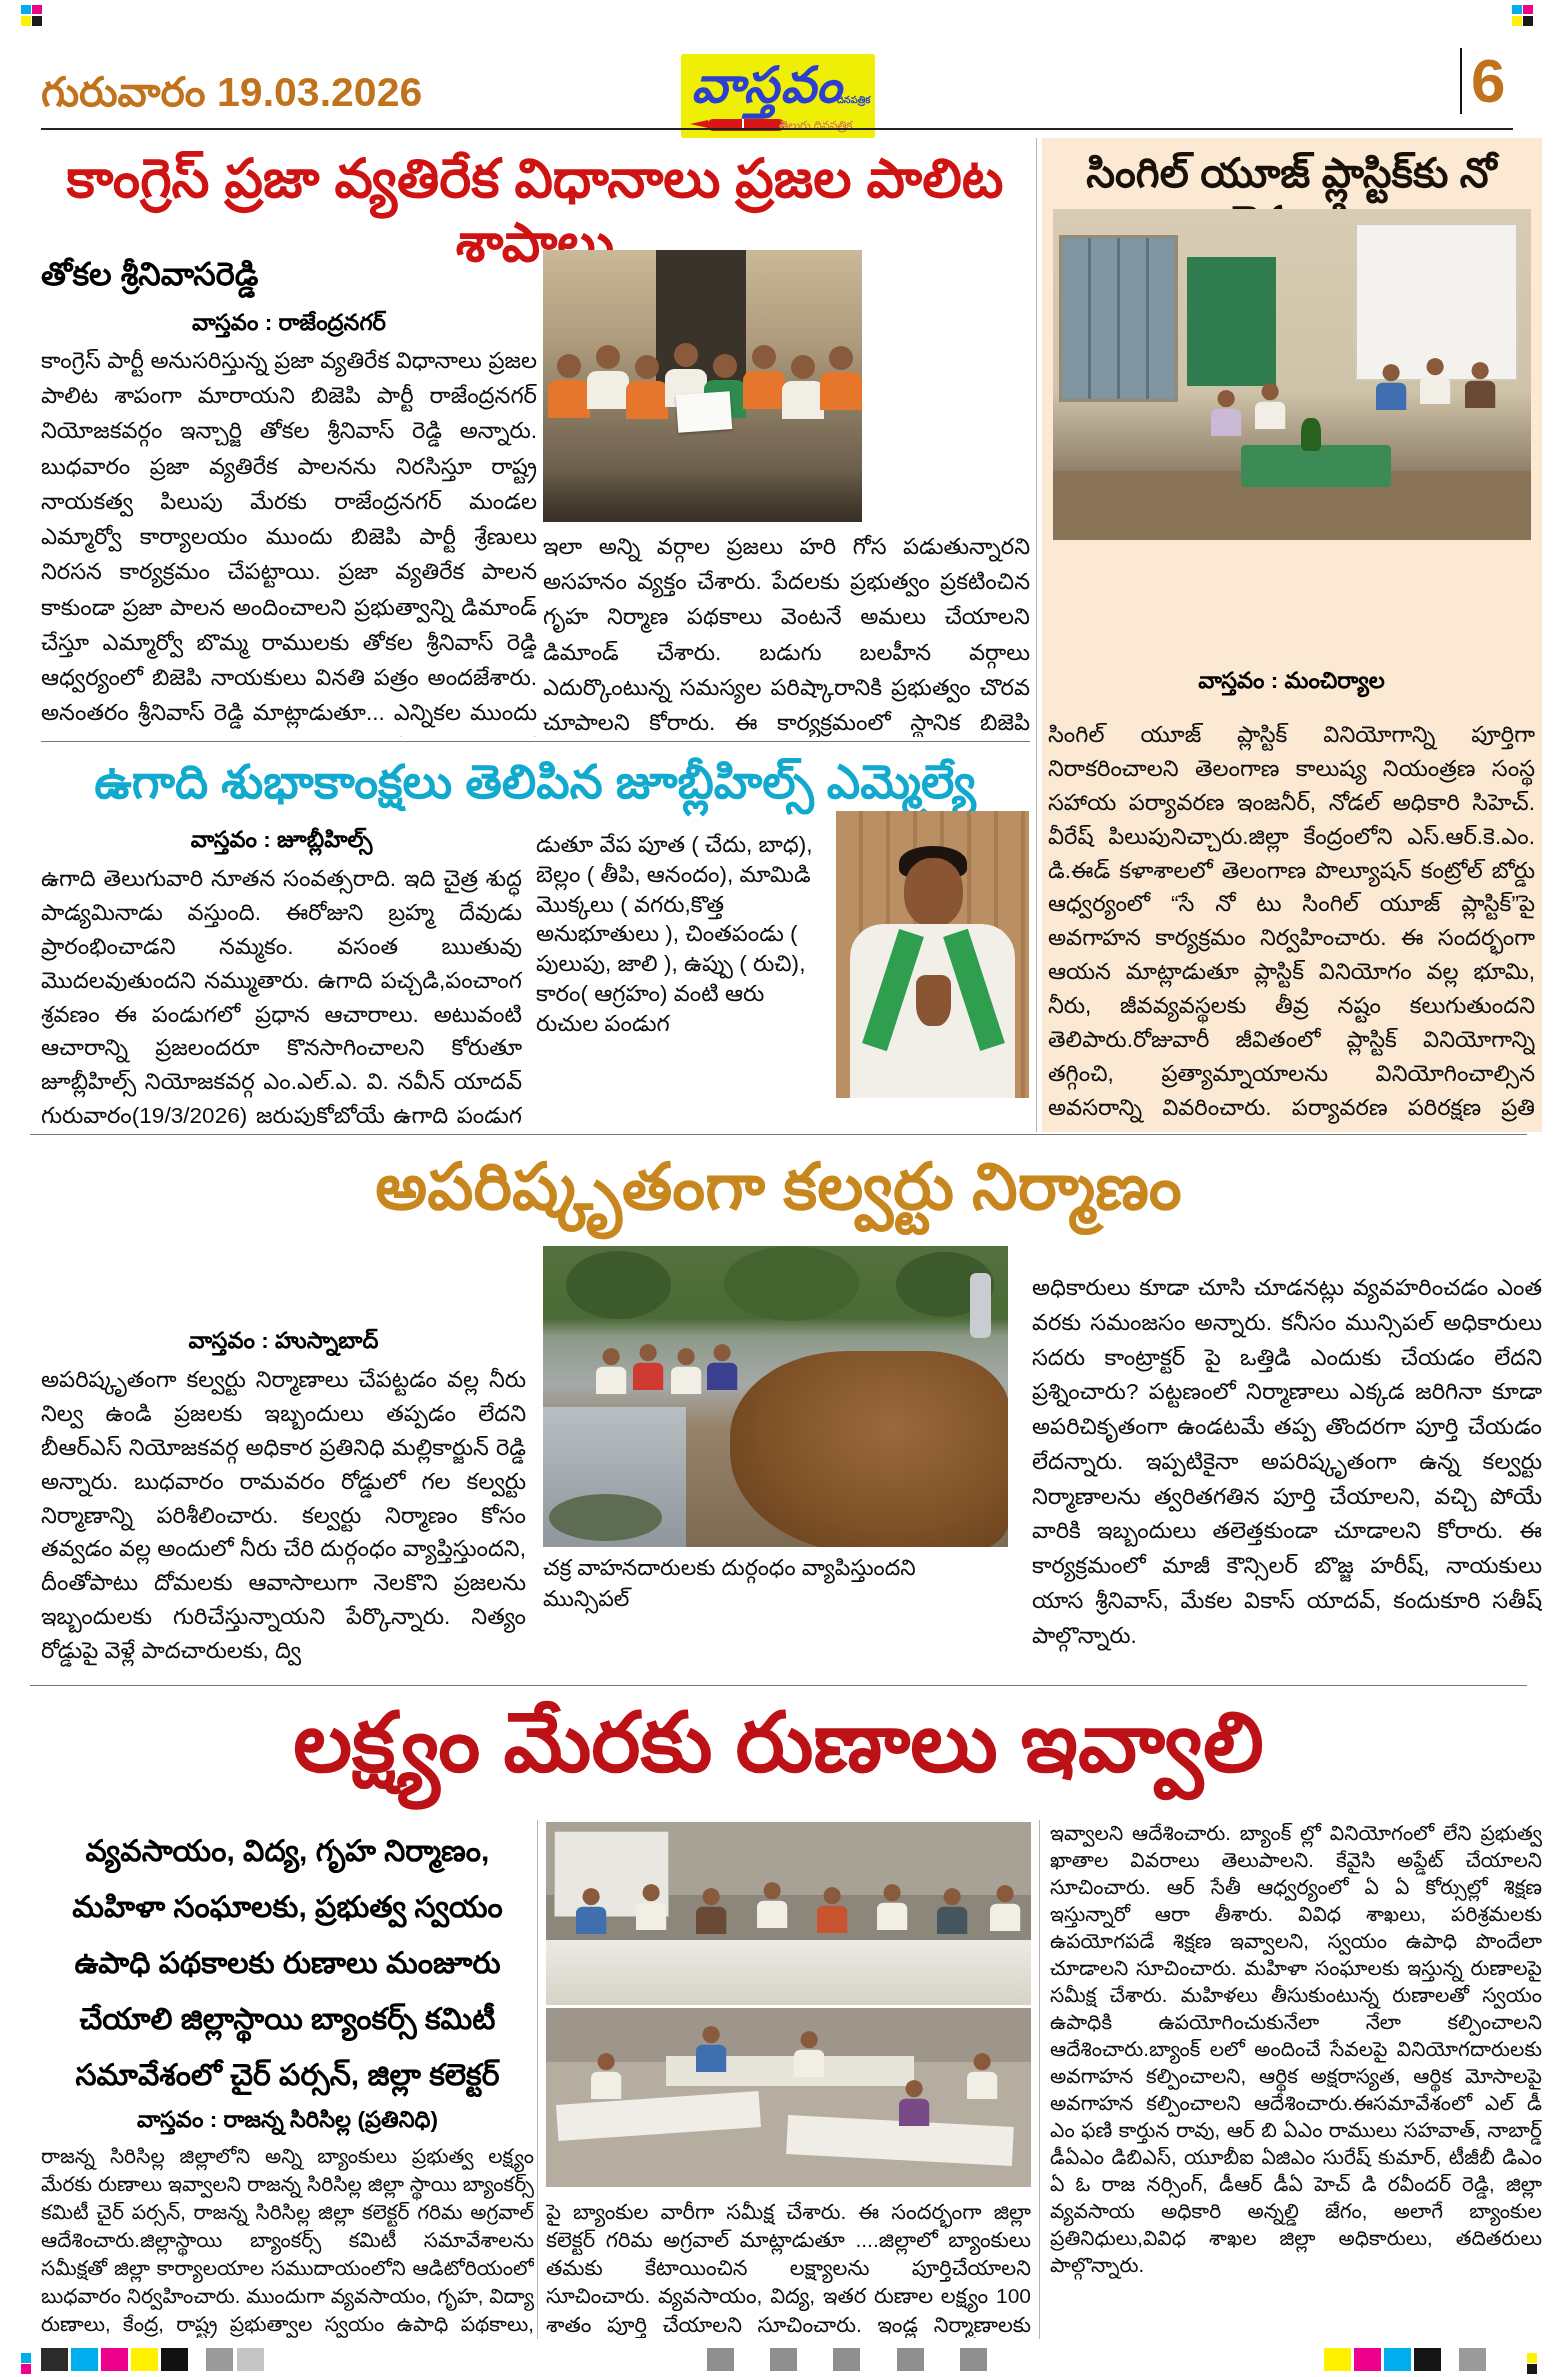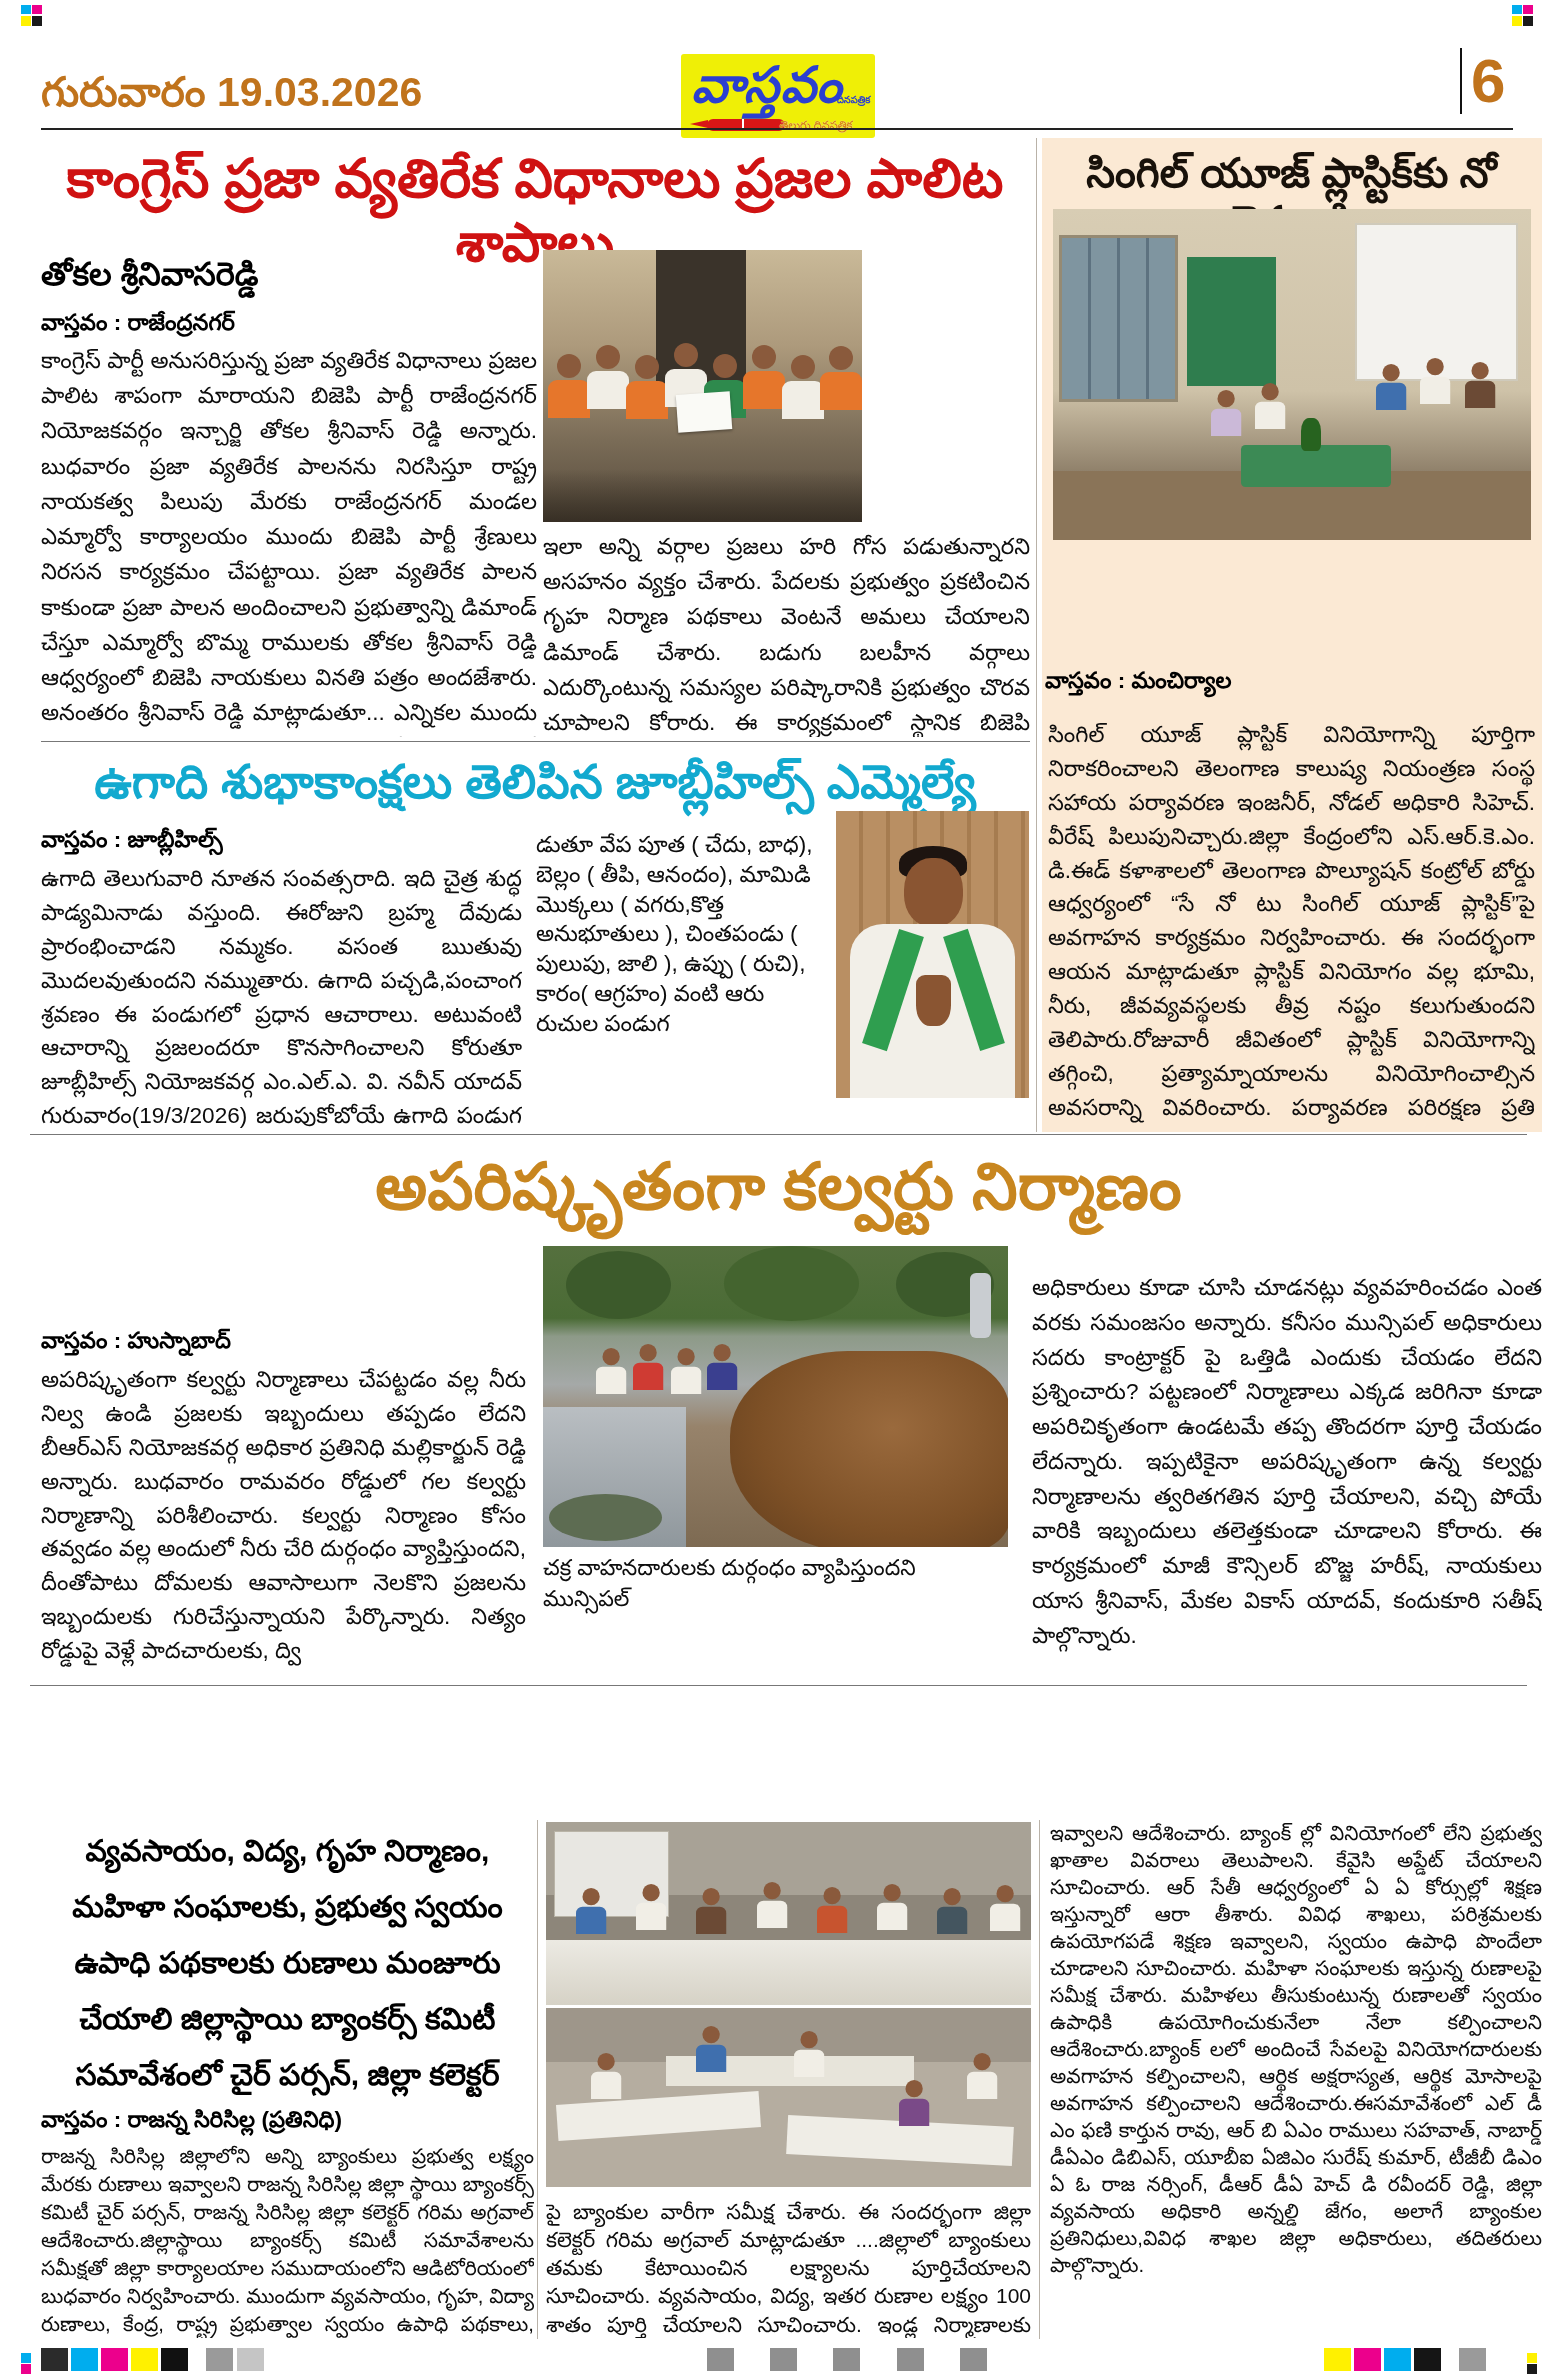--- a/index.html
+++ b/index.html
@@ -17,21 +17,21 @@
   .logo-tagline{position:absolute;right:22.6px;bottom:4.5px;font-size:11.3px;color:#d98a12;font-weight:bold;
                 text-shadow:0 0 0.8px #fff;}
   .pen{position:absolute;left:25.6px;bottom:7.5px;width:78px;height:12px;background:#d81616;
        border-radius:6px;}
   .pen::before{content:"";position:absolute;left:-16.5px;top:1.5px;border-top:4.5px solid transparent;
        border-bottom:4.5px solid transparent;border-right:18px solid #d81616;}
   .pen::after{content:"";position:absolute;left:35px;top:0.8px;width:2.3px;height:10.5px;background:#fff;}
 
   .headline{font-weight:bold;text-align:center;line-height:1.18;}
   .subhead{font-size:32px;font-weight:bold;text-align:left;color:#000;}
-  .byline{font-size:22.6px;font-weight:bold;text-align:left;color:#000;}
+  .byline{font-size:22.6px;font-weight:bold;text-align:center;color:#000;}
   .body-text{font-size:22.6px;line-height:1.56;text-align:justify;color:#0d0d0d;overflow:hidden;}
   .body-sm{font-size:20.3px;line-height:1.38;text-align:justify;color:#0d0d0d;overflow:hidden;}
   .caption{font-size:22px;color:#0d0d0d;}
   .intro-bold{font-size:30px;line-height:56px;font-weight:bold;text-align:center;color:#000;}
 
   .photo{position:absolute;overflow:hidden;}
   .person{position:absolute;width:42px;}
   .person .head{width:24px;height:24px;border-radius:50%;background:#8a5a3c;margin:0 auto;}
   .person .torso{width:42px;height:38px;border-radius:9px 9px 0 0;margin-top:1.5px;background:#f0ede6;}
   .person.sm{transform:scale(.72);transform-origin:top left;}
@@ -205,20 +205,21 @@
         <div class="torso" style="background:#3a3f8f"></div>
       </div>
   </div>
 
   <div class="abs caption" style="left:543px;top:1555px;width:465px;">చక్ర వాహనదారులకు దుర్గంధం వ్యాపిస్తుందని మున్సిపల్</div>
 
   <div class="abs body-text" style="left:1032px;top:1271px;width:510px;height:415px;line-height:1.54;">అధికారులు కూడా చూసి చూడనట్లు వ్యవహరించడం ఎంత వరకు సమంజసం అన్నారు. కనీసం మున్సిపల్ అధికారులు సదరు కాంట్రాక్టర్ పై ఒత్తిడి ఎందుకు చేయడం లేదని ప్రశ్నించారు? పట్టణంలో నిర్మాణాలు ఎక్కడ జరిగినా కూడా అపరిచికృతంగా ఉండటమే తప్ప తొందరగా పూర్తి చేయడం లేదన్నారు. ఇప్పటికైనా అపరిష్కృతంగా ఉన్న కల్వర్టు నిర్మాణాలను త్వరితగతిన పూర్తి చేయాలని, వచ్చి పోయే వారికి ఇబ్బందులు తలెత్తకుండా చూడాలని కోరారు. ఈ కార్యక్రమంలో మాజీ కౌన్సిలర్ బొజ్జ హరీష్, నాయకులు యాస శ్రీనివాస్, మేకల వికాస్ యాదవ్, కందుకూరి సతీష్ పాల్గొన్నారు.</div>
 
   <div class="hrule" style="left:30px;top:1685px;width:1497px;height:0.8px;background:#777;"></div>
 
+  <div class="abs headline" style="left:30px;top:1694px;width:1497px;font-size:83px;color:#bc1117;">లక్ష్యం మేరకు రుణాలు ఇవ్వాలి</div>
 
   <div class="abs intro-bold" style="left:41px;top:1823px;width:493px;height:277px;overflow:hidden;">వ్యవసాయం, విద్య, గృహ నిర్మాణం, మహిళా సంఘాలకు, ప్రభుత్వ స్వయం ఉపాధి పథకాలకు రుణాలు మంజూరు చేయాలి జిల్లాస్థాయి బ్యాంకర్స్ కమిటీ సమావేశంలో చైర్ పర్సన్, జిల్లా కలెక్టర్ గరిమ అగ్రవాల్</div>
   <div class="abs byline" style="left:41px;top:2107px;width:493px;">వాస్తవం : రాజన్న సిరిసిల్ల (ప్రతినిధి)</div>
   <div class="abs body-sm" style="left:41px;top:2142px;width:493px;height:196px;">రాజన్న సిరిసిల్ల జిల్లాలోని అన్ని బ్యాంకులు ప్రభుత్వ లక్ష్యం మేరకు రుణాలు ఇవ్వాలని రాజన్న సిరిసిల్ల జిల్లా స్థాయి బ్యాంకర్స్ కమిటీ చైర్ పర్సన్, రాజన్న సిరిసిల్ల జిల్లా కలెక్టర్ గరిమ అగ్రవాల్ ఆదేశించారు.జిల్లాస్థాయి బ్యాంకర్స్ కమిటీ సమావేశాలను సమీక్షతో జిల్లా కార్యాలయాల సముదాయంలోని ఆడిటోరియంలో బుధవారం నిర్వహించారు. ముందుగా వ్యవసాయం, గృహ, విద్యా రుణాలు, కేంద్ర, రాష్ట్ర ప్రభుత్వాల స్వయం ఉపాధి పథకాలు, మహిళా సంఘాలకు రుణాల పంపిణీ, పీఎంఈజీపీ, పీఎంఎఫ్ఎంఎ, స్వానిధి అమలు, పురోగతి</div>
 
   <div class="vrule" style="left:537px;top:1820px;height:519px;"></div>
   <div class="vrule" style="left:1039px;top:1820px;height:519px;"></div>
 
   <div class="photo" style="left:546px;top:1822px;width:485px;height:183px;background:linear-gradient(180deg,#a8a296 0 40%,#8d867a 40% 100%);">
     <div class="abs" style="left:7.5px;top:9px;width:113px;height:84px;background:#e8e7e2;border:1.5px solid #b9b4a7;"></div>

